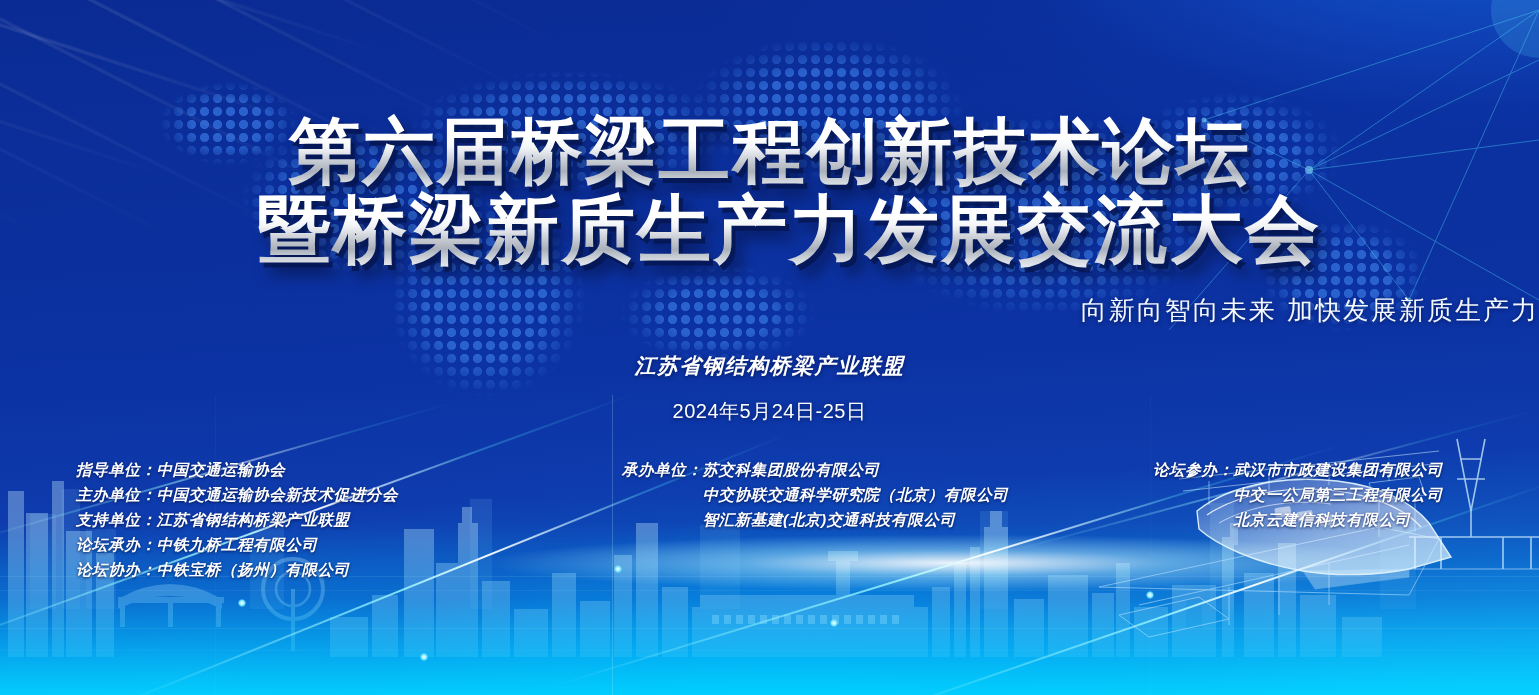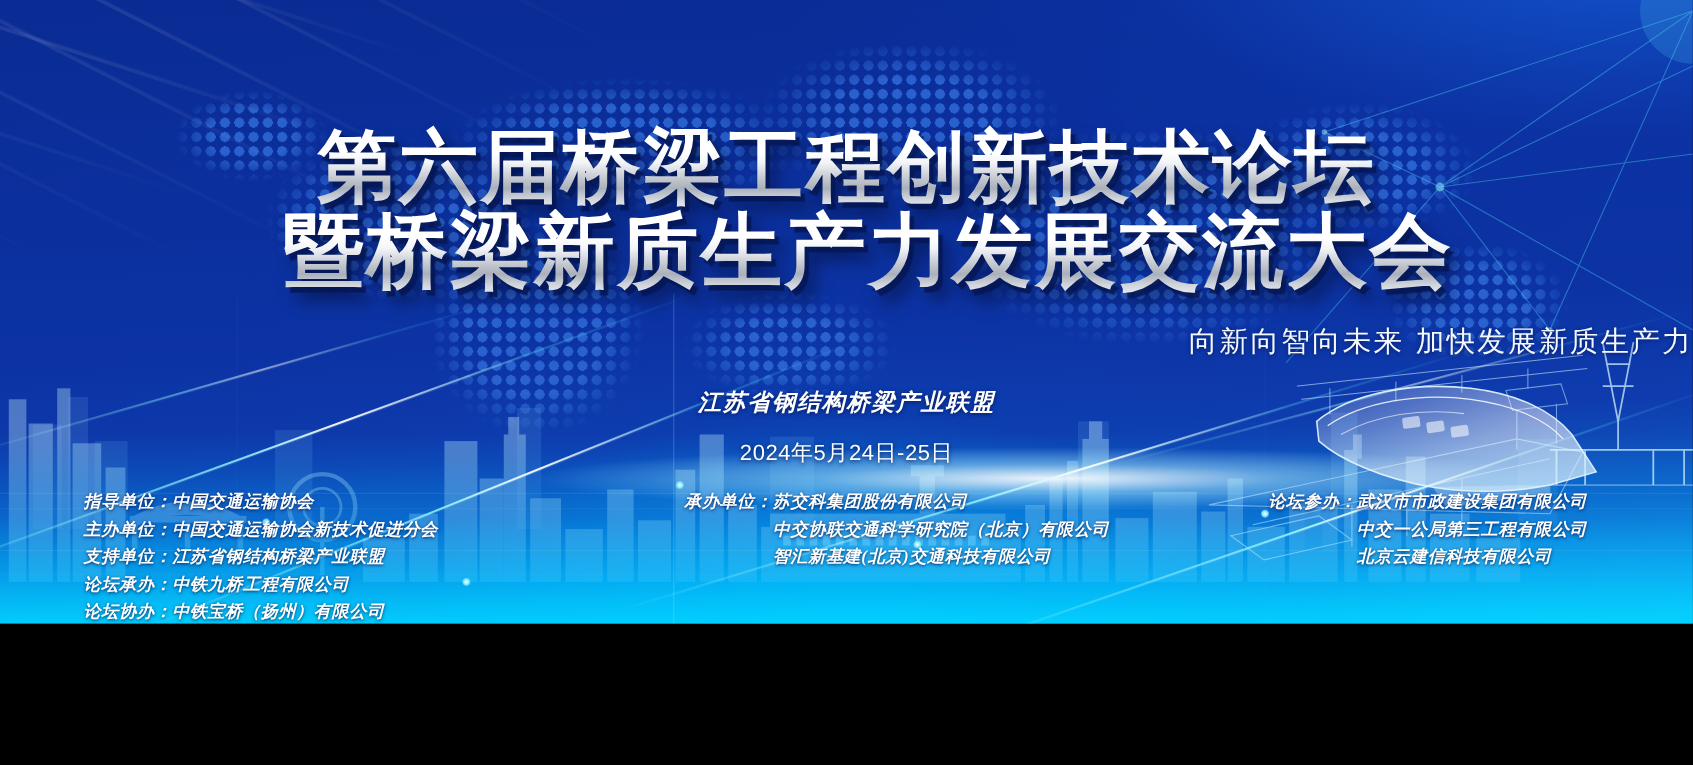--- a/index.html
+++ b/index.html
@@ -3,21 +3,21 @@
 <meta charset="utf-8">
 <style>
   html, body {
     margin: 0;
     padding: 0;
     background: #000;
   }
   #banner {
     position: relative;
     width: 1539px;
-    height: 567px;
+    height: 695px;
     overflow: hidden;
     font-family: "Liberation Serif", "DejaVu Serif", serif;
     background:
       radial-gradient(ellipse 900px 520px at 50% 112%, rgba(0,200,255,0.95) 0%, rgba(0,150,235,0.55) 26%, rgba(10,70,185,0.18) 50%, rgba(0,0,0,0) 68%),
       radial-gradient(ellipse 1100px 400px at 96% -8%, rgba(20,90,215,0.85) 0%, rgba(12,55,175,0.35) 42%, rgba(0,0,0,0) 72%),
       linear-gradient(177deg, #0a2b93 0%, #0b2f9c 28%, #0c33a4 52%, #0e3cae 68%, #1060c6 82%, #1b8fe0 91%, #24b4ef 97%, #2fc9f7 100%);
   }
 
   
   .layer { position: absolute; inset: 0; pointer-events: none; }
@@ -179,28 +179,29 @@
     text-shadow: 0 1px 4px rgba(2,16,70,0.8);
   }
 
   .orgs {
     position: absolute; left: 0; right: 0; top: 444px;
     height: 110px;
   }
   .org-col {
     position: absolute;
     color: #ffffff;
-    font-family: Liberation Serif, serif;
+    font-family: Liberation Sans, sans-serif;
     font-style: italic;
     font-weight: 600;
     font-size: 15.5px;
     line-height: 25px;
     letter-spacing: 0.6px;
     text-shadow: 0 1px 3px rgba(2,16,70,0.85);
     white-space: nowrap;
+    margin-top: 13px;
   }
   .org-col.left   { left: 76px; }
   .org-col.center { left: 622px; }
   .org-col.right  { left: 1153px; }
 
   .org-row { display: block; }
   .org-label { display: inline-block; }
   .org-value { display: inline-block; }
   .org-row.indent .org-label { visibility: hidden; }
 </style>

